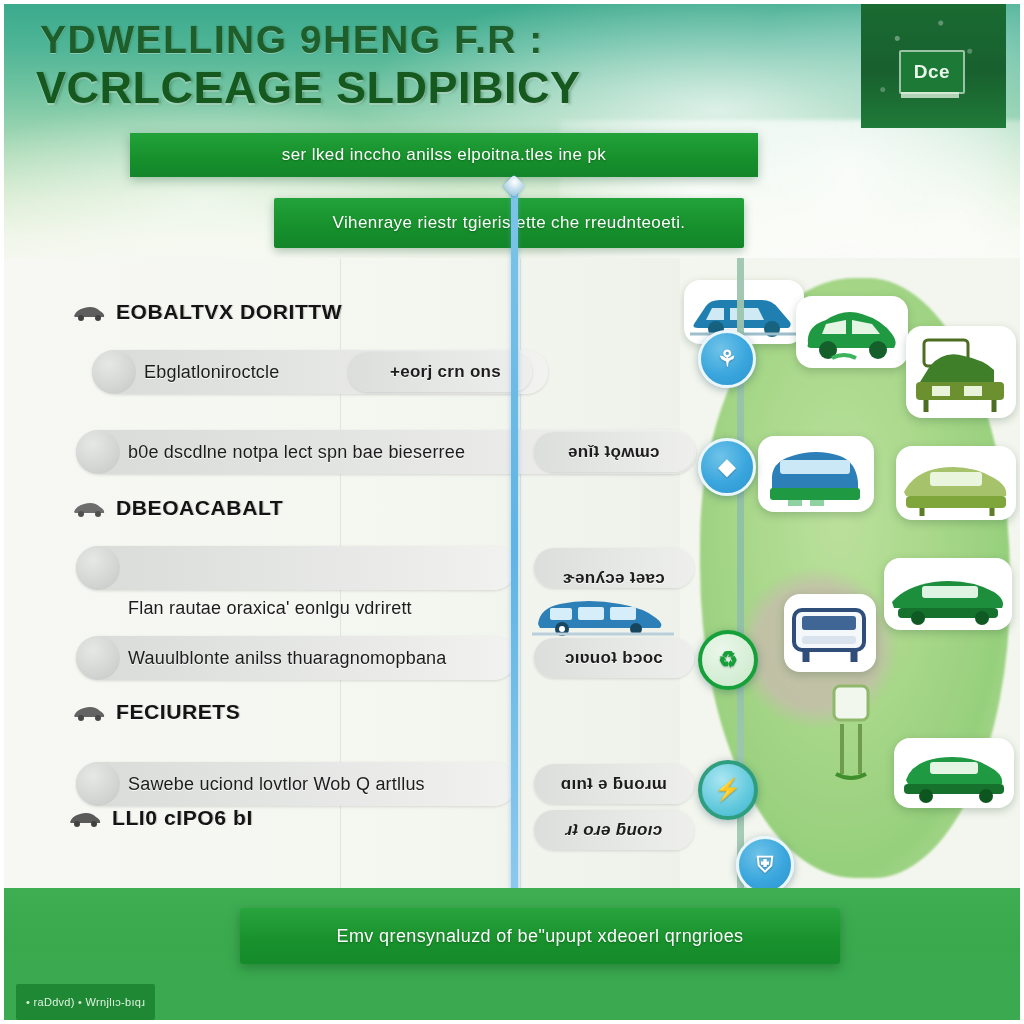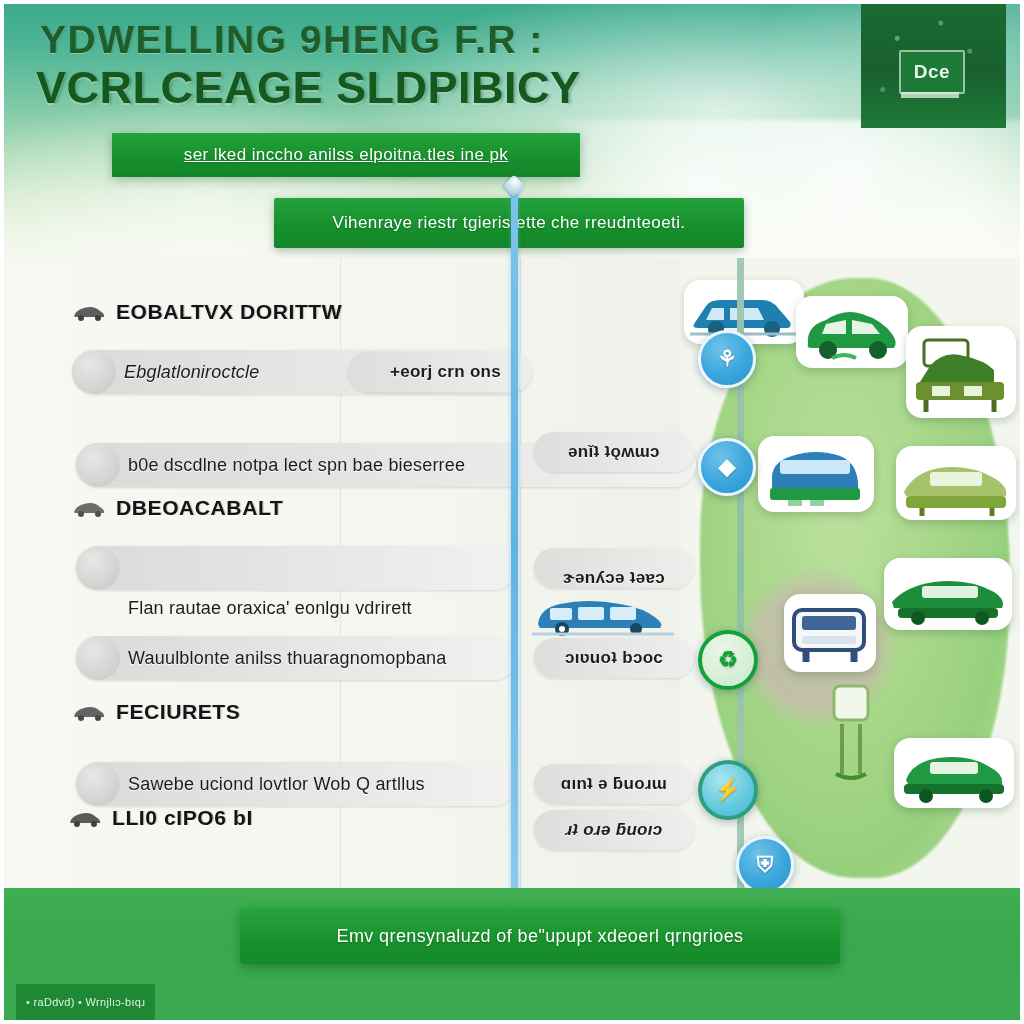--- a/index.html
+++ b/index.html
@@ -134,22 +134,22 @@
     display: flex;
     align-items: center;
     justify-content: center;
     font-size: 17px;
     letter-spacing: 0.4px;
     text-shadow: 0 1px 2px rgba(0,0,0,0.28);
     box-shadow: 0 3px 10px rgba(0,70,25,0.30);
     filter: blur(0.2px);
   }
   .ribbon-1 {
-    left: 112px; top: 133px;
-    width: 468px; height: 44px; text-decoration: underline;
+    left: 130px; top: 133px;
+    width: 628px; height: 44px;
   }
   .ribbon-2 {
     left: 274px; top: 198px;
     width: 470px; height: 50px;
     border-radius: 2px;
   }
 
   
   .board {
     position: absolute;
@@ -524,41 +524,41 @@
 
     <div class="section-head" style="left:72px; top:42px;">
       <svg class="head-icon" viewBox="0 0 34 20">
         <path d="M2 14 Q4 8 12 6 Q22 3 28 9 Q33 12 32 15 L3 15 Z" fill="#444"></path>
         <circle cx="9" cy="16" r="3" fill="#222"></circle>
         <circle cx="26" cy="16" r="3" fill="#222"></circle>
       </svg>
       <span>EOBALTVX DORITTW</span>
     </div>
 
-    <div class="row" style="left:72px; top:92px; width:456px;font-style:italic;">
+    <div class="row" style="left:92px; top:92px; width:456px;">
       <div class="row-bullet"></div>
       <div class="row-label" style="top:12px;">Ebglatloniroctcle</div>
     </div>
     <div class="value-pill" style="left:348px; top:94px; width:184px;">
       <span class="row-value" style="transform:none;margin-left:11px;">+eorj crn ons</span>
     </div>
     <div class="row-van">
       <svg width="150" height="46" viewBox="0 0 150 46">
         <path d="M10 30 Q12 14 32 10 Q60 4 92 10 Q116 14 128 24 Q136 30 132 34 L12 34 Z" fill="#2d7fb8"></path>
         <rect x="22" y="14" width="22" height="12" rx="2" fill="#d6eefa"></rect>
         <rect x="50" y="13" width="26" height="13" rx="2" fill="#d6eefa"></rect>
         <rect x="82" y="13" width="26" height="13" rx="2" fill="#d6eefa"></rect>
         <circle cx="34" cy="35" r="7" fill="#17465f"></circle>
         <circle cx="34" cy="35" r="3" fill="#ffffff"></circle>
         <circle cx="108" cy="35" r="6" fill="#17465f"></circle>
         <path d="M4 40 L146 40" stroke="#b9cfdb" stroke-width="3"></path>
       </svg>
     </div>
 
-    <div class="row" style="left:76px; top:185px; width:620px;text-align:center;">
+    <div class="row" style="left:76px; top:172px; width:620px;text-align:center;">
       <div class="row-bullet"></div>
       <div class="row-label" style="top:12px;">b0e dscdlne notра lect spn bae bieserree</div>
     </div>
     <div class="value-pill" style="left:534px; top:174px; width:160px;">
       <span class="row-value" style="transform:none;">ənǐʇ ʇǫʍɯɔ</span>
     </div>
 
     <div class="section-head" style="left:72px; top:238px;">
       <svg class="head-icon" viewBox="0 0 34 20">
         <path d="M2 14 Q4 8 12 6 Q22 3 28 9 Q33 12 32 15 L3 15 Z" fill="#555"></path>

